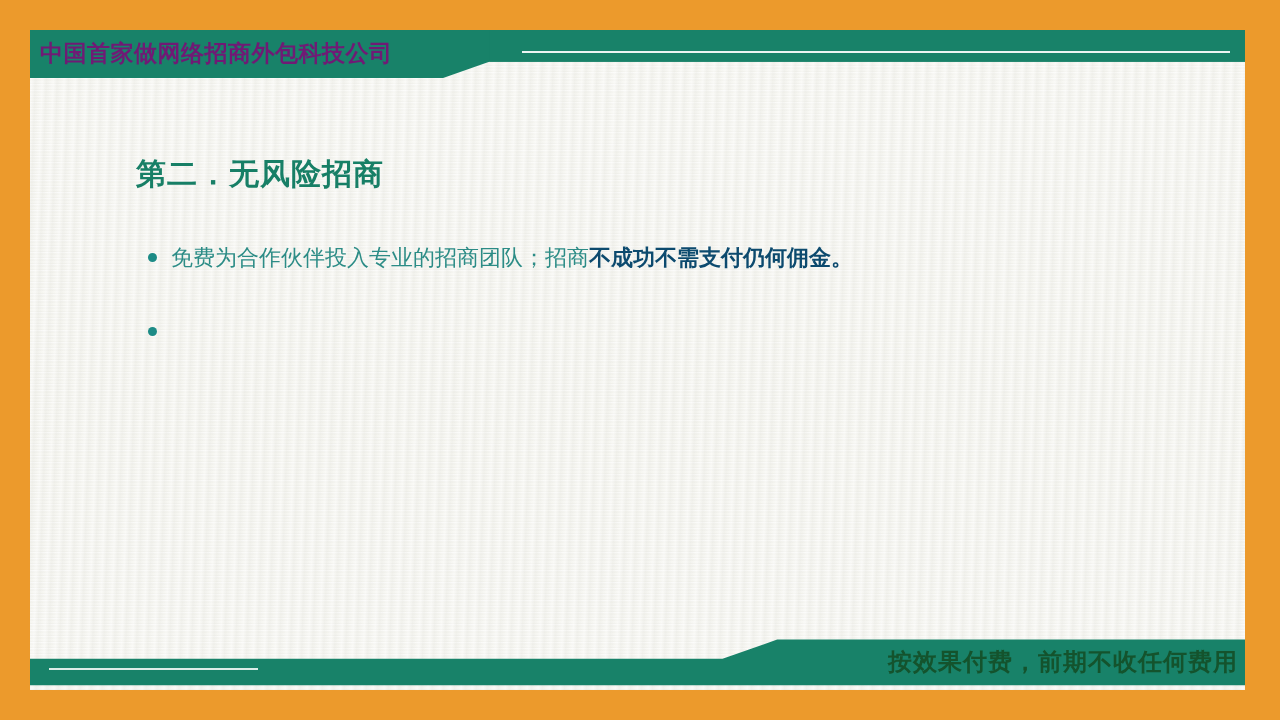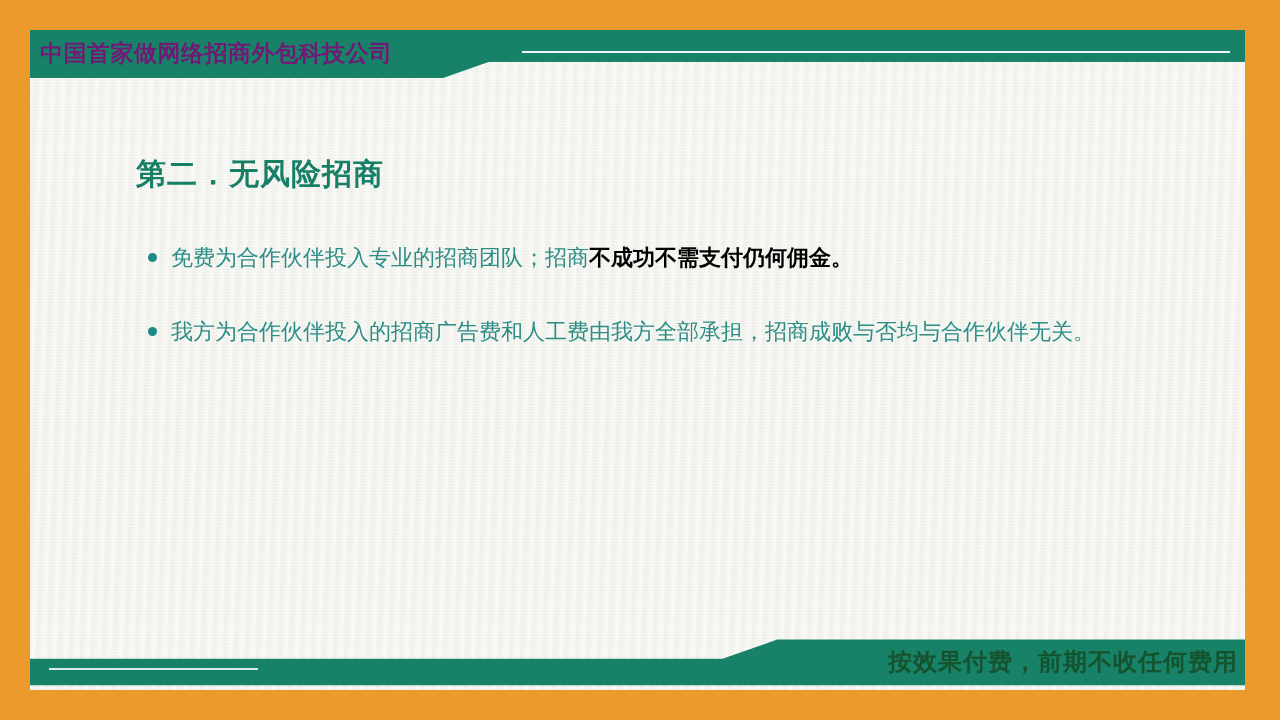--- a/index.html
+++ b/index.html
@@ -137,21 +137,21 @@
     top: 27px;
     width: 9px;
     height: 9px;
     border-radius: 50%;
     background: #1C8B86;
   }
   .bullet .txt { display: inline; }
   .bullet .strong {
     font-family: "DejaVu Sans", "Liberation Sans", sans-serif;
     font-weight: bold;
-    color: #000000;
+    color: #0c4a6e;
     font-size: 22px;
     margin-top: 47px;
   }
 
   
   .footer-band {
     position: absolute;
     left: 30px;
     top: 630px;
     width: 1215px;
@@ -210,21 +210,20 @@
   <div class="body">
 
 
     <div class="bullet">
       <span class="dot"></span>
       <span class="txt">免费为合作伙伴投入专业的招商团队；招商</span><span class="strong">不成功不需支付仍何佣金。</span>
     </div>
 
     <div class="bullet">
       <span class="dot"></span>
-      <span class="txt">我方为合作伙伴投入的招商广告费和人工费由我方全部承担，招商成败与否均与合作伙伴无关。</span>
     </div>
 
   </div>
 
   <div class="footer-band">
     <div class="fband"></div>
     <div class="fline"></div>
   </div>
   <div class="footer-text">按效果付费，前期不收任何费用</div>
 

